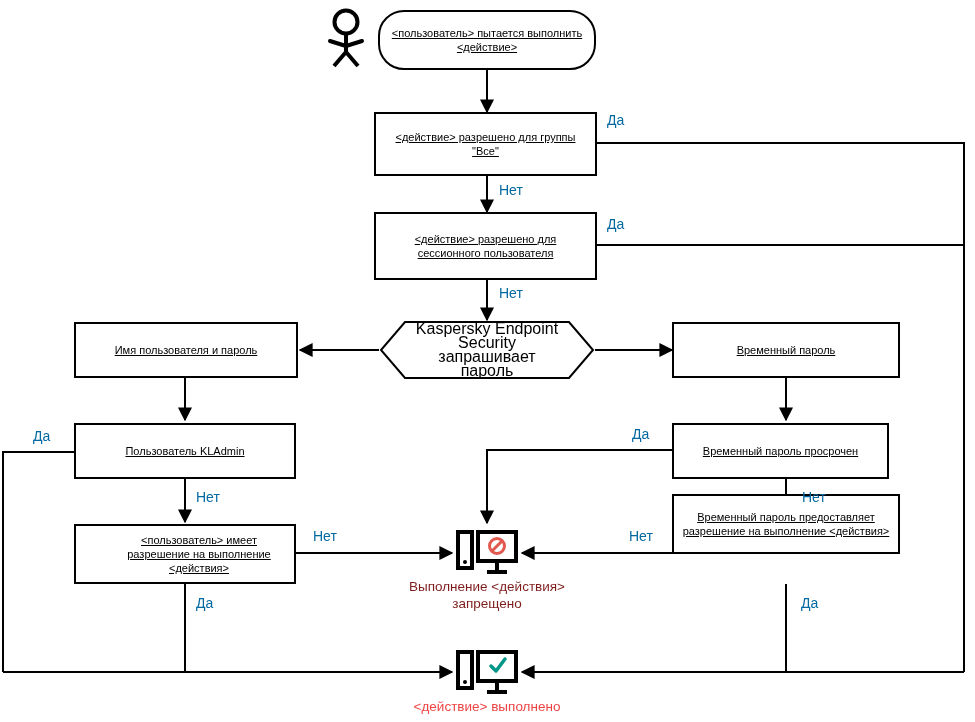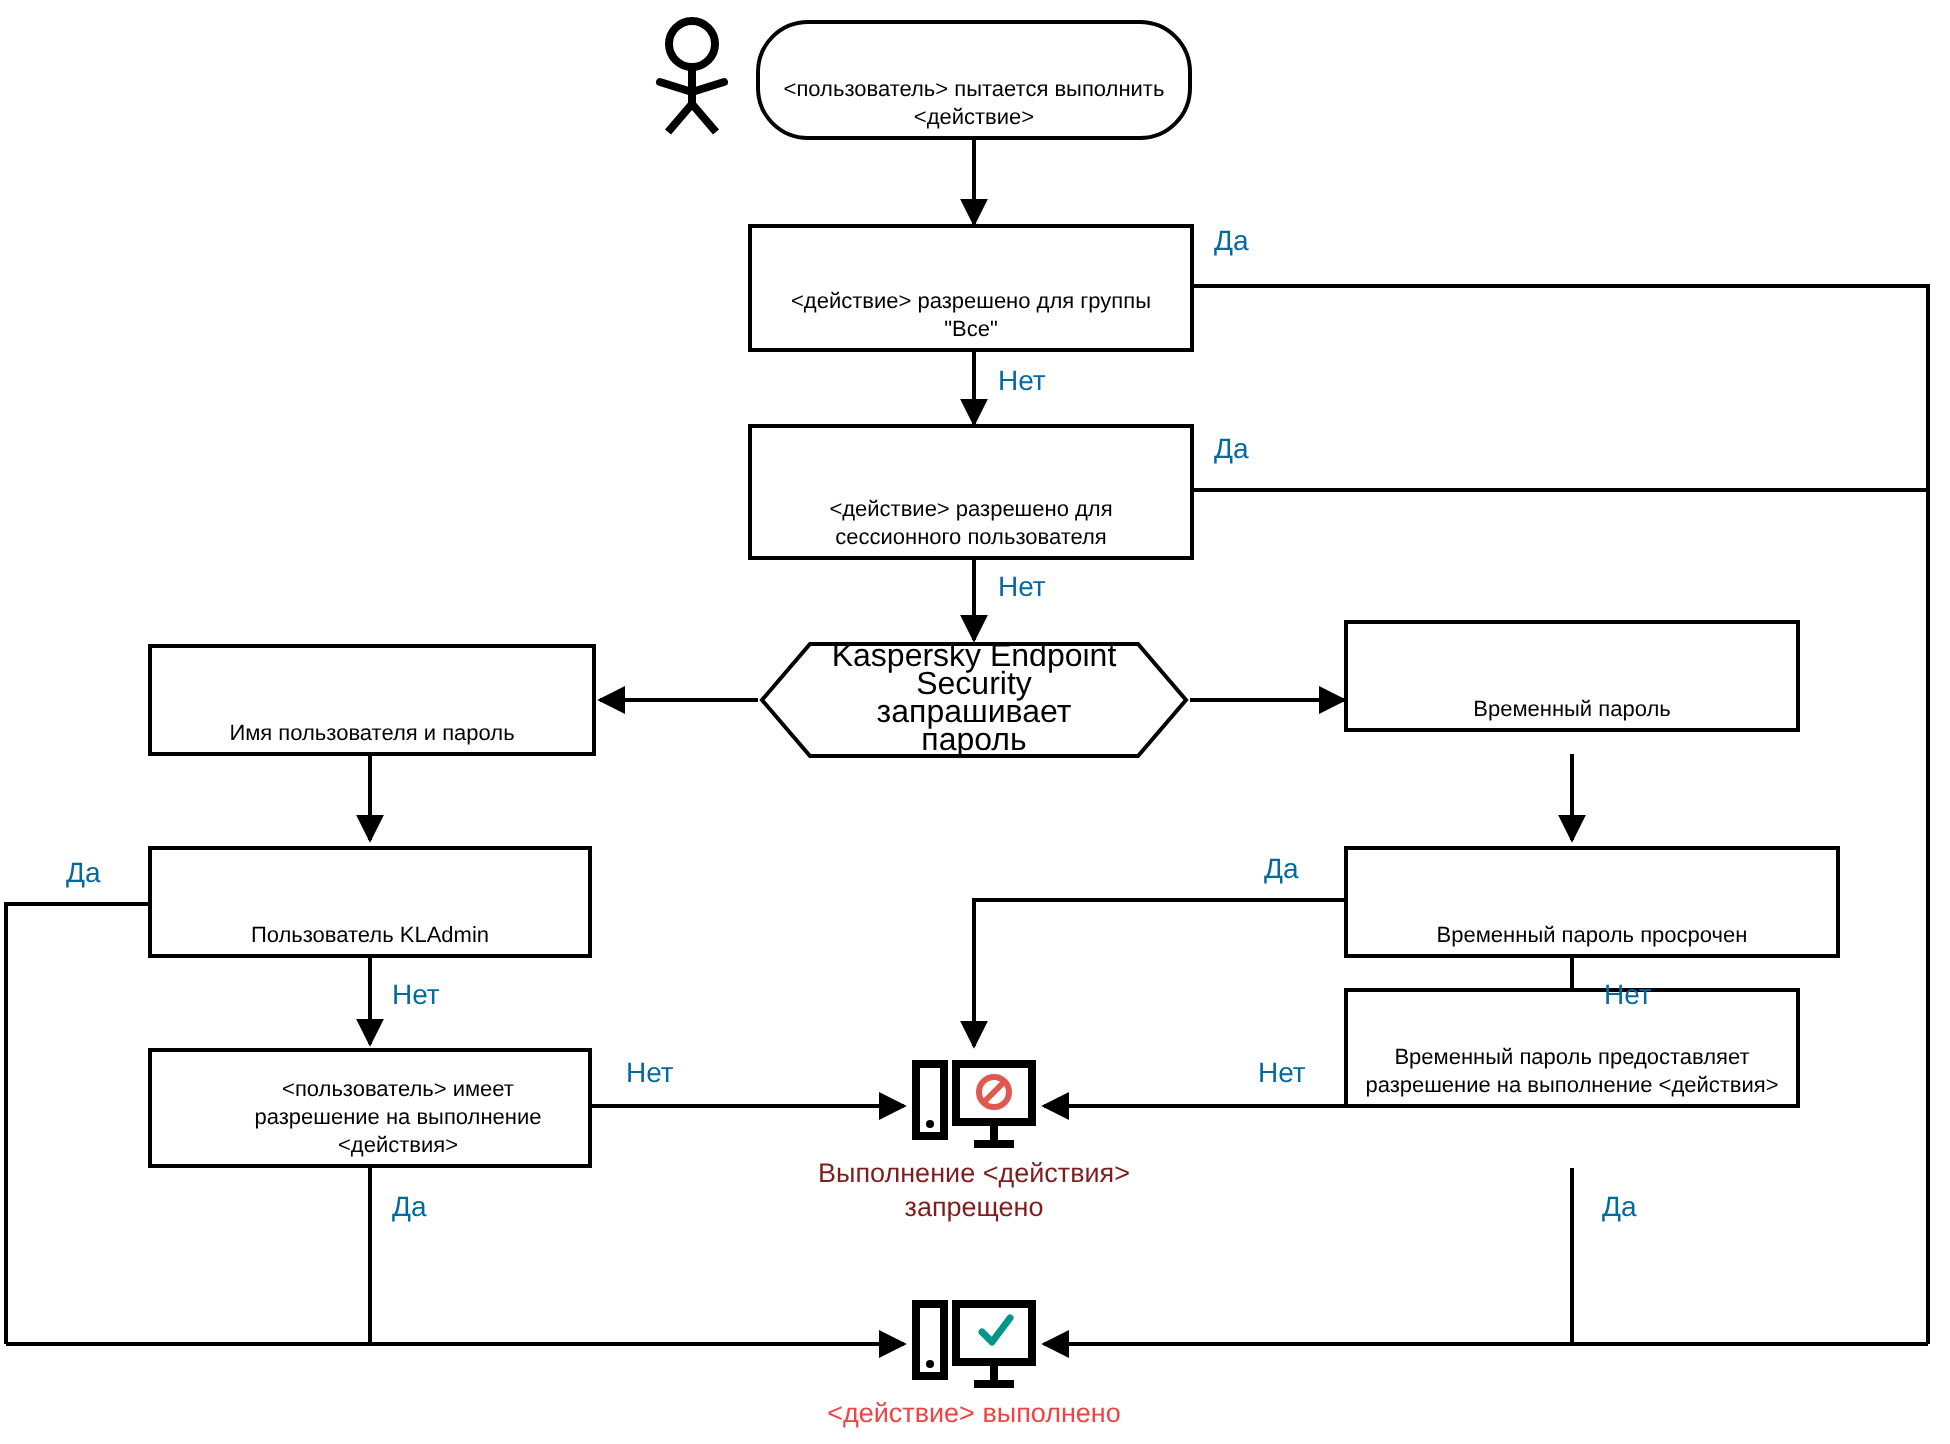--- a/index.html
+++ b/index.html
@@ -23,28 +23,29 @@
     left: 0;
     top: 0;
     width: 975px;
     height: 722px;
     pointer-events: none;
   }
   .node {
     position: absolute;
     box-sizing: border-box;
     display: flex;
-    align-items: flex-end;
+    align-items: center;
     justify-content: center;
     text-align: center;
     background: #ffffff;
     border: 2px solid #000000;
     font-size: 11px;
     line-height: 14px;
     padding: 2px 8px;
+    text-decoration: underline;
   }
   .node.start {
     border-radius: 26px;
     font-size: 11px;
   }
   .hexwrap {
     position: absolute;
     display: flex;
     align-items: center;
     justify-content: center;
@@ -163,29 +164,29 @@
     <svg width="216" height="60" viewBox="0 0 216 60">
       <polygon points="26,2 190,2 214,30 190,58 26,58 2,30" fill="#ffffff" stroke="#000000" stroke-width="2"></polygon>
     </svg>
     <span class="hextext">Kaspersky Endpoint Security запрашивает пароль</span>
   </div>
 
   <div class="node" style="left:74px; top:322px; width:224px; height:56px;">
     <span>Имя пользователя и пароль</span>
   </div>
 
-  <div class="node" style="left:672px; top:310px; width:228px; height:56px;">
+  <div class="node" style="left:672px; top:322px; width:228px; height:56px;">
     <span>Временный пароль</span>
   </div>
 
   <div class="node" style="left:74px; top:423px; width:222px; height:56px;">
     <span>Пользователь KLAdmin</span>
   </div>
 
-  <div class="node" style="left:672px; top:423px; width:248px; height:56px;">
+  <div class="node" style="left:672px; top:423px; width:217px; height:56px;">
     <span>Временный пароль просрочен</span>
   </div>
 
   <div class="node" style="left:74px; top:524px; width:222px; height:60px;padding-left:36px;">
     <span>&lt;пользователь&gt; имеет разрешение на выполнение &lt;действия&gt;</span>
   </div>
 
   <div class="node" style="left:672px; top:494px; width:228px; height:60px;">
     <span>Временный пароль предоставляет разрешение на выполнение &lt;действия&gt;</span>
   </div>

